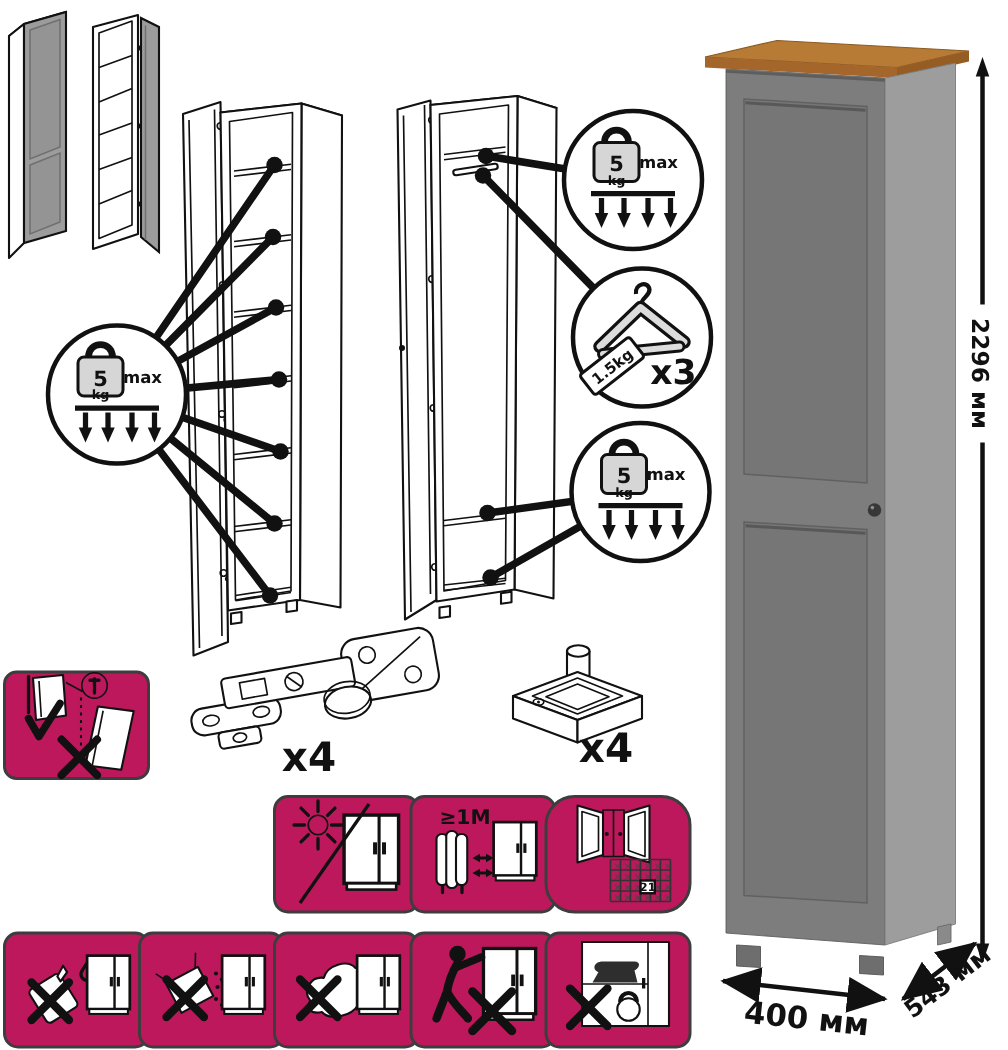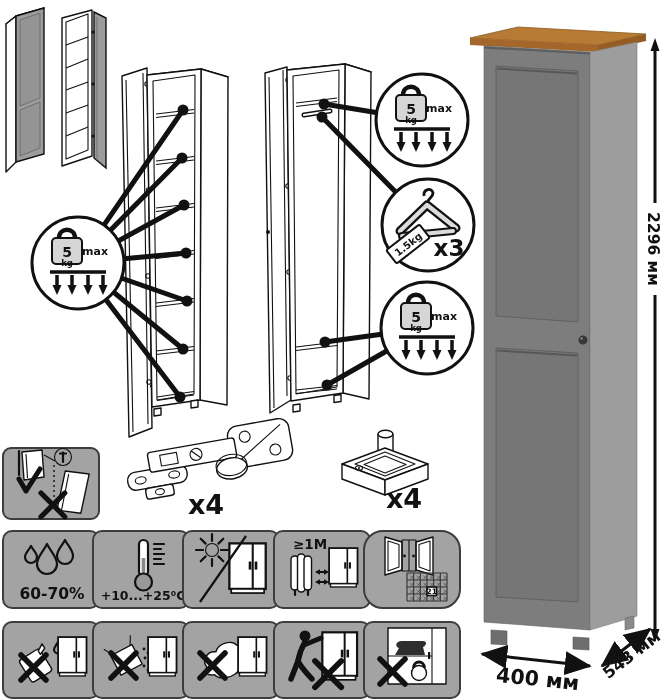--- a/index.html
+++ b/index.html
@@ -1,21 +1,21 @@
 <!DOCTYPE html>
 <html><head>
 <meta charset="utf-8">
 <style>
   html,body{margin:0;padding:0;background:#fff;}
   body{width:672px;height:700px;position:relative;overflow:hidden;}
   #canvas{position:absolute;inset:0;width:672px;height:700px;background:#fff;}
   svg{position:absolute;overflow:visible;}
   svg.inpanel{position:static;}
   text{font-family:"DejaVu Sans","Liberation Sans",sans-serif;fill:#111;font-weight:bold;}
-  .panel{position:absolute;width:98px;background:#a3a3a3;border:2px solid #3d3d3d;border-radius:10px;
+  .panel{position:absolute;width:98px;background:#be185d;border:2px solid #3d3d3d;border-radius:10px;
          box-sizing:border-box;display:flex;align-items:center;justify-content:center;}
   .s14{stroke:#111;stroke-width:1.4;fill:#fff;stroke-linejoin:round;}
   .s11{stroke:#111;stroke-width:1.1;fill:none;stroke-linejoin:round;}
   .ln2{stroke:#111;stroke-width:2.2;fill:none;stroke-linejoin:round;stroke-linecap:round;}
   .call{stroke:#111;stroke-width:5;stroke-linecap:round;}
   .dot{fill:#111;}
   .circ{fill:#fff;stroke:#111;stroke-width:3;}
   .dim{stroke:#111;stroke-width:3;}
 </style>
 </head>
@@ -267,41 +267,20 @@
     <polygon class="s14" points="342,464 385,480 385,495 342,479"></polygon>
     <polygon class="s14" points="385,480 428,464 428,479 385,495"></polygon>
     <polygon class="s11" points="385,452 415,464 385,476 355,464"></polygon>
     <polygon class="s11" points="385,456 406,464.5 385,473 364,464.5"></polygon>
     <ellipse class="s11" cx="359" cy="468" rx="3.5" ry="2.2"></ellipse>
     <circle class="dot" cx="359" cy="468" r="1"></circle>
   </g>
   <text x="404" y="508" font-size="27" text-anchor="middle">x4</text>
 </svg>
 
-<div class="panel" style="left:2px;top:530px;height:79px;">
-  <svg class="inpanel" width="74" height="75" viewBox="0 0 74 75">
-    <g>
-      <path class="ln2" d="M17,14 C19,18 23,21 23,25 a6,6 0 1,1 -12,0 C11,21 15,18 17,14 Z" fill="#fff"></path>
-      <path class="ln2" d="M51,8 C54,14 59,18 59,24 a8,8 0 1,1 -16,0 C43,18 48,14 51,8 Z" fill="#fff"></path>
-      <path class="ln2" d="M33,12 C37,20 43,25 43,32 a10,10 0 1,1 -20,0 C23,25 29,20 33,12 Z" fill="#fff" stroke-width="2.5"></path>
-    </g>
-    <text x="38" y="67" font-size="15.5" text-anchor="middle">60-70%</text>
-  </svg>
-</div>
-<div class="panel" style="left:92px;top:530px;height:79px;">
-  <svg class="inpanel" width="74" height="75" viewBox="0 0 74 75">
-    <g>
-      <rect x="35" y="8" width="9" height="36" rx="4.5" fill="#fff" stroke="#111" stroke-width="2.2"></rect>
-      <rect x="37.7" y="26" width="3.6" height="18" fill="#8a8a8a"></rect>
-      <circle cx="39.5" cy="50" r="8.5" fill="#999" stroke="#111" stroke-width="2.2"></circle>
-      <path class="ln2" d="M50,12 L60,12 M50,17 L57,17 M50,22 L60,22 M50,27 L57,27 M50,32 L60,32" stroke-width="1.8"></path>
-    </g>
-    <text x="39" y="68" font-size="12.5" text-anchor="middle">+10...+25⁰C</text>
-  </svg>
-</div>
 <div class="panel" style="left:182px;top:530px;height:79px;">
   <svg class="inpanel" width="74" height="75" viewBox="0 0 74 75">
     <g>
       <circle class="s11" cx="18" cy="18" r="6.5" stroke-width="2"></circle>
       <path class="ln2" d="M27,18 L34,18 M9,18 L2,18 M18,9 L18,2 M18,27 L18,34 M24.4,11.6 L29.3,6.7 M11.6,11.6 L6.7,6.7 M24.4,24.4 L29.3,29.3 M11.6,24.4 L6.7,29.3" stroke-width="2"></path>
     </g>
     <use href="#sym-wardrobe" transform="translate(34,10) scale(1.15)"></use>
     <line x1="52" y1="4" x2="6" y2="70" stroke="#111" stroke-width="2.2"></line>
   </svg>
 </div>

